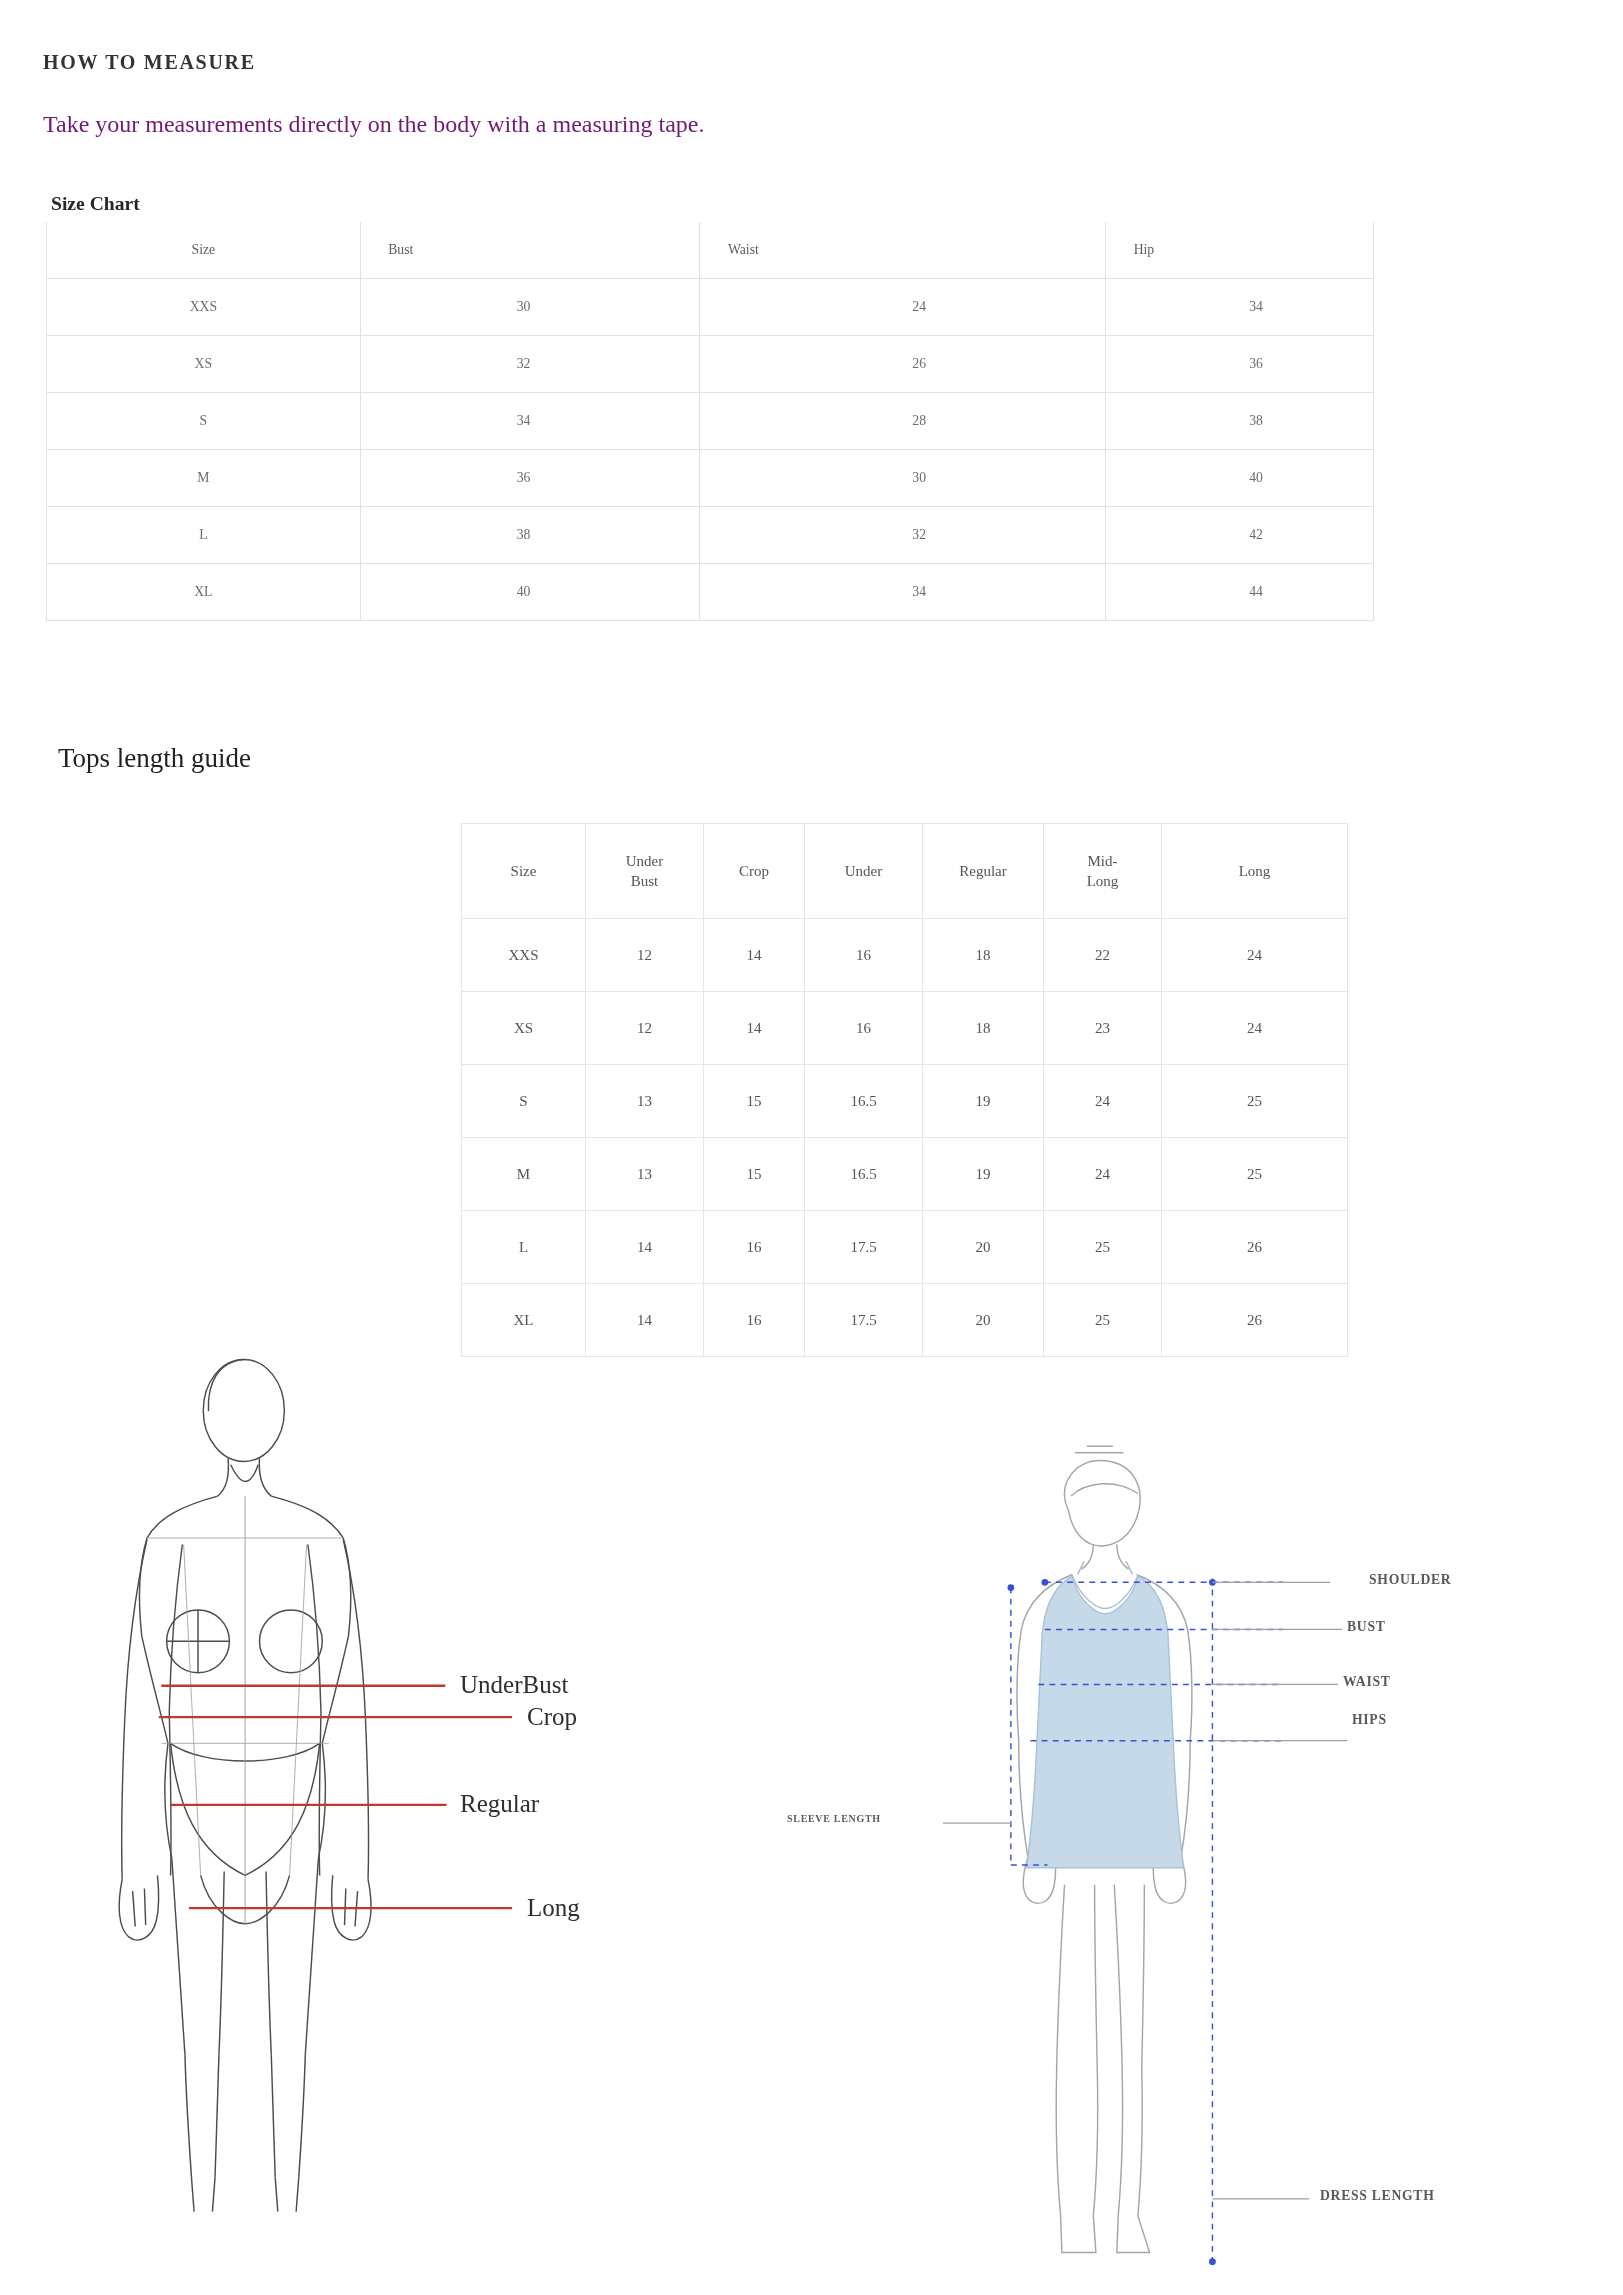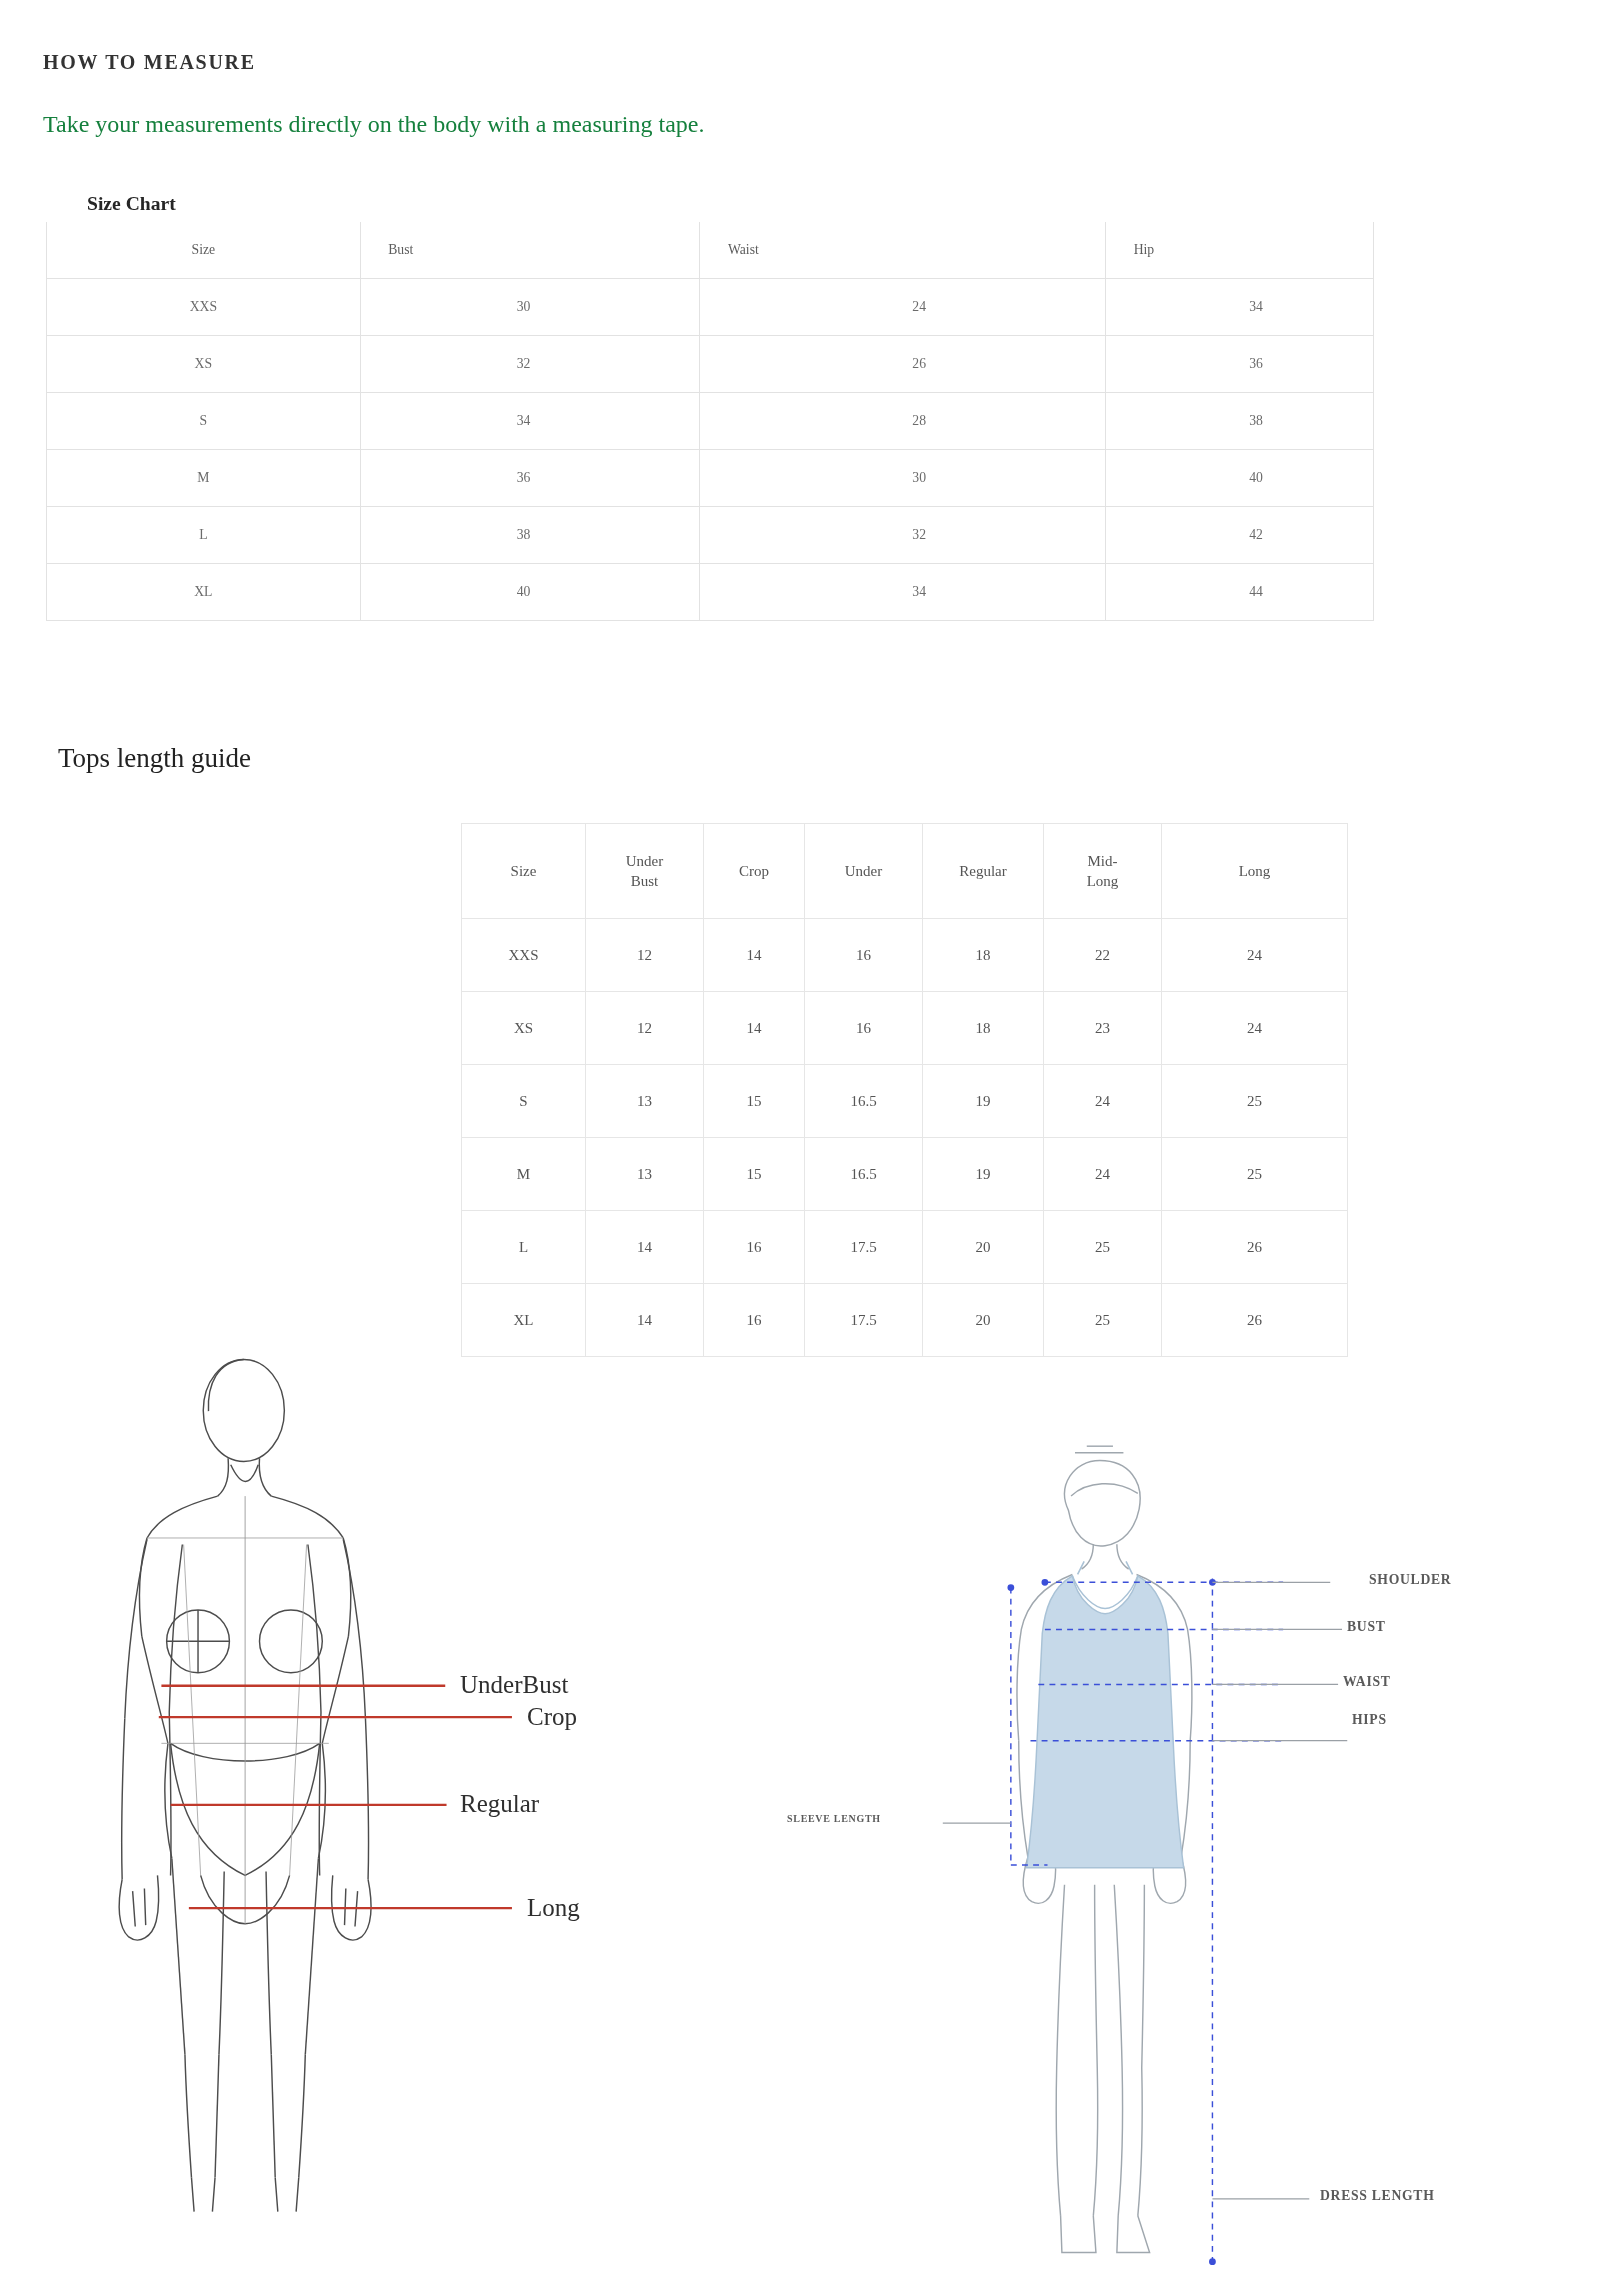--- a/index.html
+++ b/index.html
@@ -14,25 +14,25 @@
   .page { position:relative; width:1623px; height:2295px;font-family:Liberation Serif, serif; }
 
   
   .how-to-measure {
     position:absolute; left:43px; top:51px;
     font-size:20px; font-weight:bold; letter-spacing:1.7px;
     color:#333333;
   }
   .intro {
     position:absolute; left:43px; top:111px;
-    font-size:24px; color:#15803d; font-weight:400;
+    font-size:24px; color:#701a75; font-weight:400;
   }
   .size-chart-title {
     position:absolute; left:51px; top:193px;
-    font-size:19.6px; font-weight:bold; color:#262626;margin-left:36px;
+    font-size:19.6px; font-weight:bold; color:#262626;
   }
   .tops-title {
     position:absolute; left:58px; top:743px;
     font-size:27px; font-weight:500; color:#222222;
   }
 
   
   .size-chart {
     position:absolute; left:46px; top:222px;
     width:1328px;

